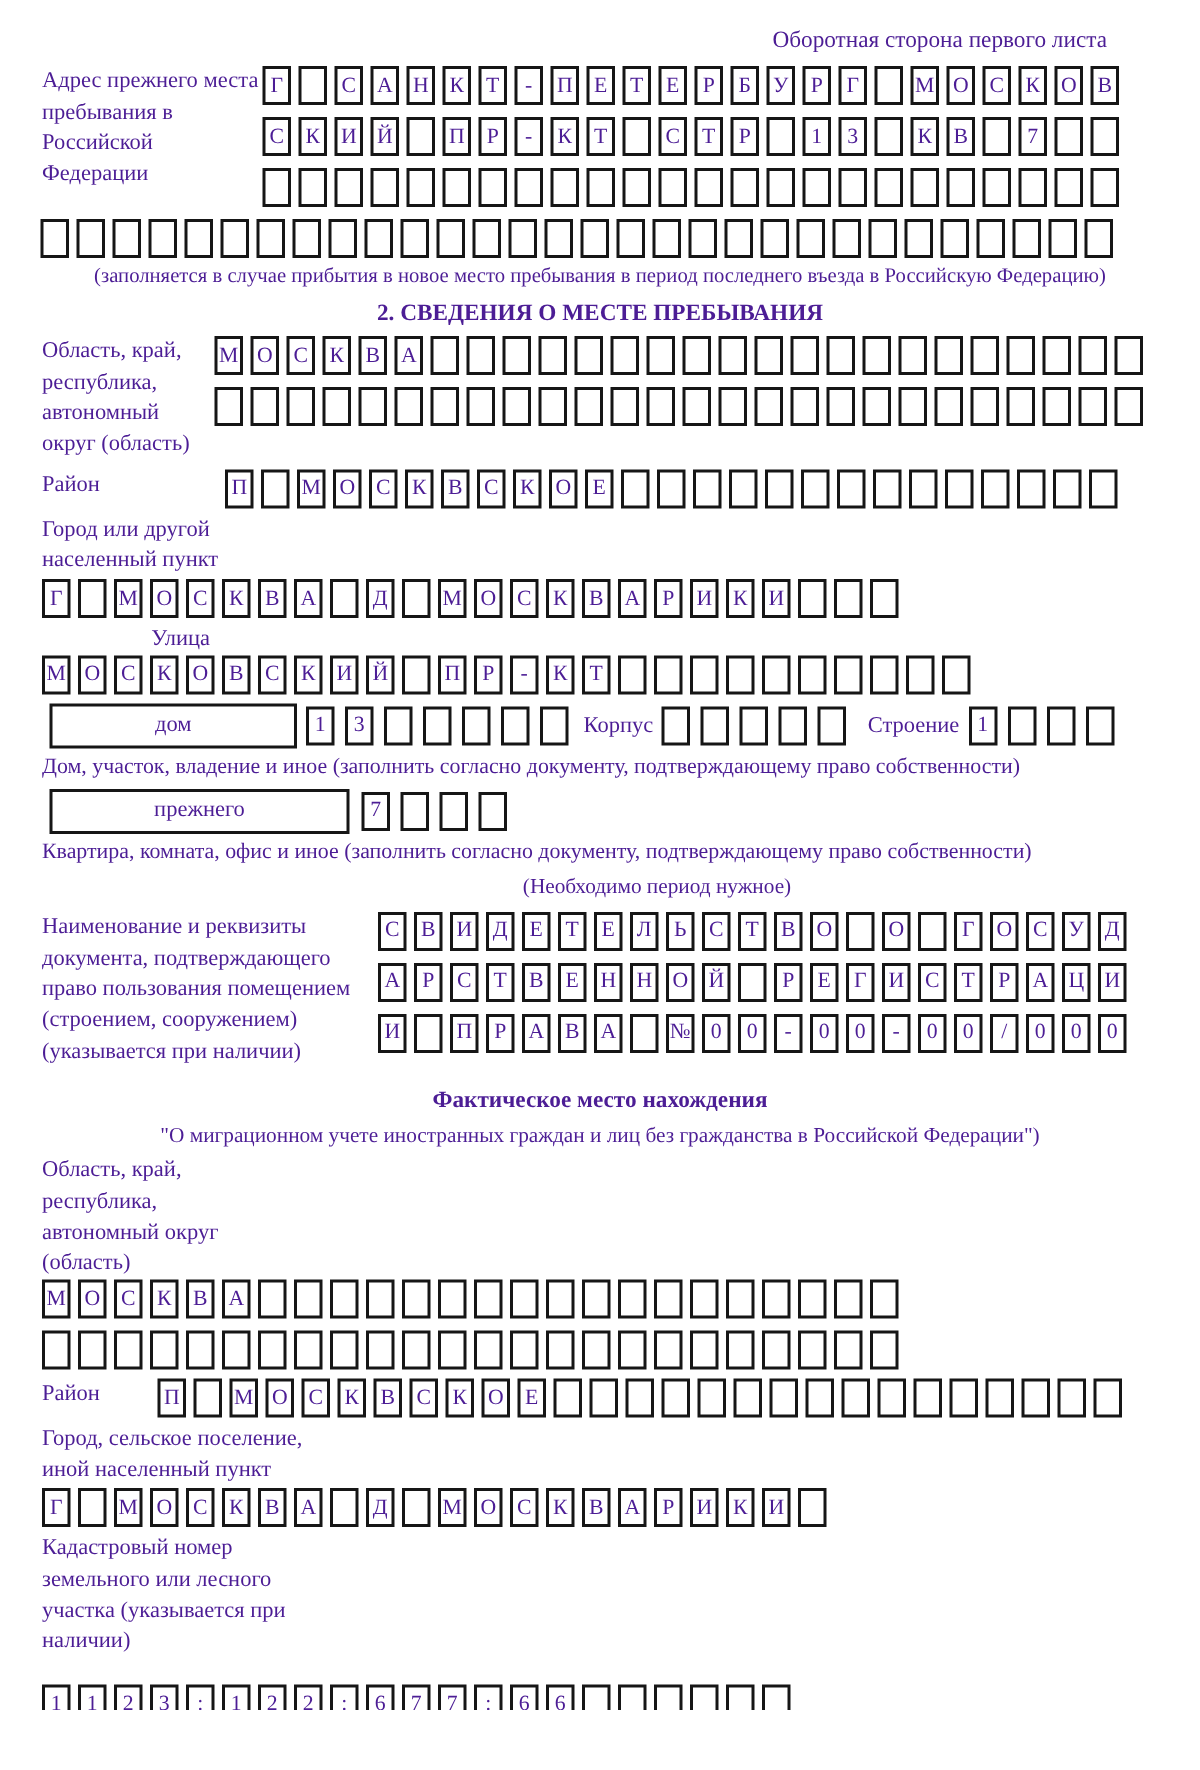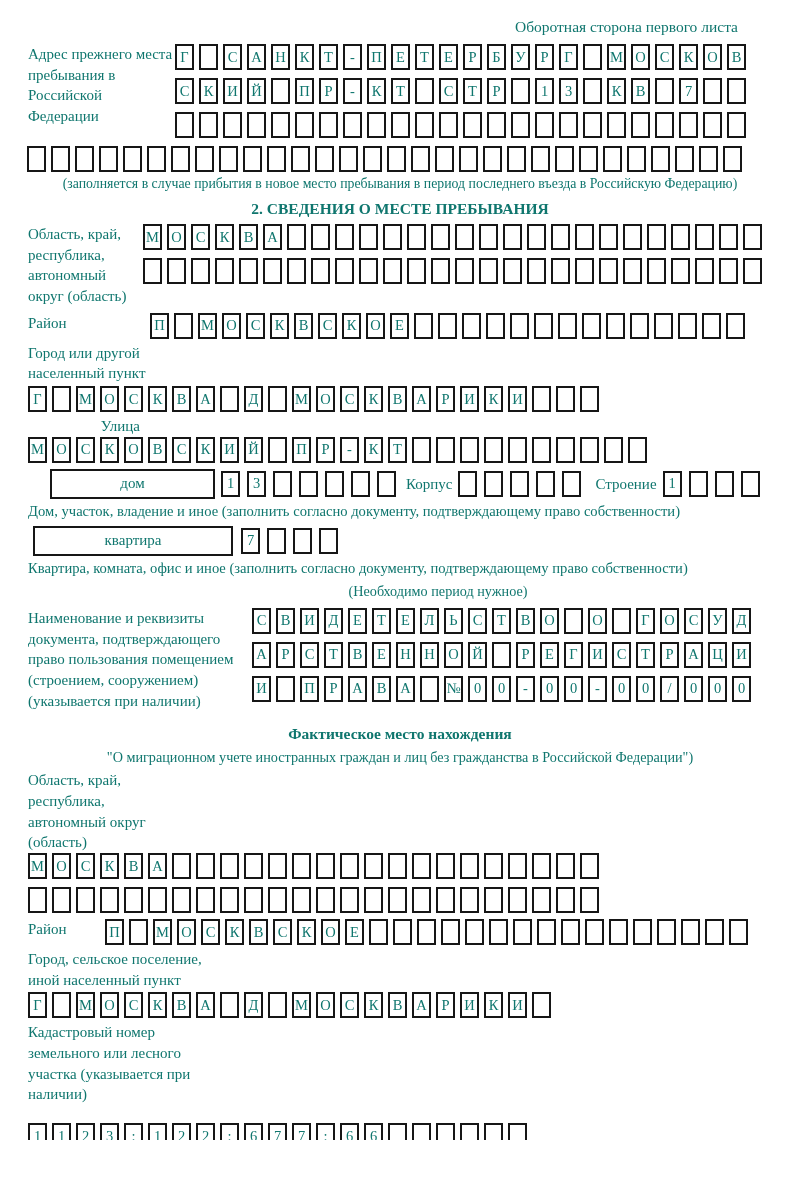--- a/index.html
+++ b/index.html
@@ -1,21 +1,21 @@
 <!DOCTYPE html>
 <html><head>
 <meta charset="utf-8">
 <style>
   html,body{margin:0;padding:0;background:#fff;}
   .page{
     position:relative;
     width:800px;height:1140px;
     background:#fff;
     font-family:"Liberation Serif", serif;
-    color:#0f766e;
+    color:#4c1d95;
     box-sizing:border-box;
     padding:10px 0 0 28px;
     overflow:hidden;
   }
   .corner{
     text-align:right;
     margin-right:62px;
     font-size:15.5px;
     margin-top:8px;
   }
@@ -327,21 +327,21 @@
         <span class="cell"></span>
         <span class="cell"></span>
         <span class="cell"></span>
         <span class="cell"></span>
         <span class="cell"></span>
         <span class="cell"></span>
         <span class="cell"></span>
       </div>
   </div>
 
-  <div class="frow mt6" style="align-items:center;margin-left:22px;text-align:right;">
+  <div class="frow mt6" style="align-items:center;margin-left:5px;text-align:right;">
     <div class="wbox" style="width:165px;">дом</div>
     <div class="cells wide" style="margin-left:6px;">
         <span class="cell">1</span>
         <span class="cell">3</span>
         <span class="cell"></span>
         <span class="cell"></span>
         <span class="cell"></span>
         <span class="cell"></span>
         <span class="cell"></span>
       </div>
@@ -357,21 +357,21 @@
     <div class="cells wide" style="margin-left:6px;">
         <span class="cell">1</span>
         <span class="cell"></span>
         <span class="cell"></span>
         <span class="cell"></span>
       </div>
   </div>
   <div class="note-l">Дом, участок, владение и иное (заполнить согласно документу, подтверждающему право собственности)</div>
 
   <div class="frow" style="align-items:center;margin-left:5px;">
-    <div class="wbox" style="width:200px;">квартира</div>
+    <div class="wbox" style="width:200px;">прежнего</div>
     <div class="cells wide" style="margin-left:8px;">
         <span class="cell">7</span>
         <span class="cell"></span>
         <span class="cell"></span>
         <span class="cell"></span>
       </div>
   </div>
   <div class="note-l">Квартира, комната, офис и иное (заполнить согласно документу, подтверждающему право собственности)</div>
 
   <div style="width:600px;margin-left:110px;text-align:center;font-size:14.2px;margin-top:3px;">(Необходимо период нужное)</div>

